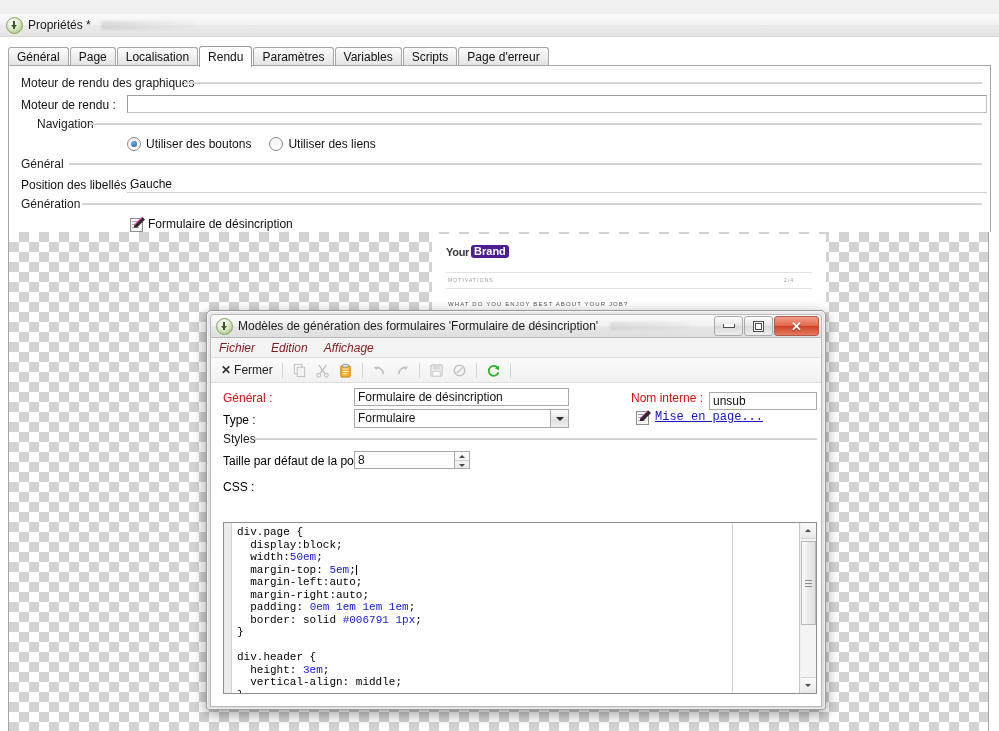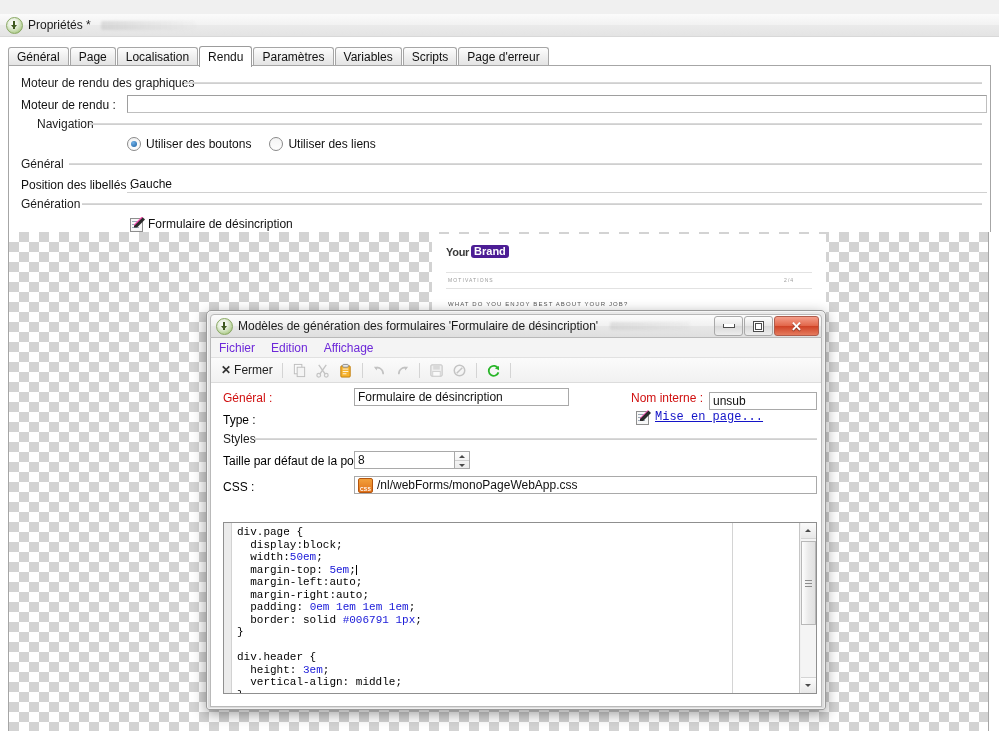--- a/index.html
+++ b/index.html
@@ -202,21 +202,21 @@
   .gl-x { color: #fff; font-size: 13px; font-weight: bold; line-height: 13px; text-shadow: 0 1px 1px rgba(0,0,0,.45); }
 
   .dlg-body {
     background: #fff; border: 1px solid #b9b9b9; border-top: none;
     height: 368px; position: relative; overflow: hidden;
   }
   .menubar {
     height: 19px; background: #f4f4f4; border-bottom: 1px solid #e1e1e1;
     display: flex; align-items: center; padding-left: 8px;
   }
-  .menuitem { font-size: 12px; color: #6d28d9; margin-right: 16px; cursor: default; }
+  .menuitem { font-size: 12px; color: #7f1d1d; margin-right: 16px; cursor: default; font-style: italic; }
   .toolbar {
     height: 24px; background: linear-gradient(to bottom,#fbfbfb,#f1f1f1);
     border-bottom: 1px solid #dcdcdc; display: flex; align-items: center; padding-left: 6px;
   }
   .tbtn { display: flex; align-items: center; height: 20px; padding: 0 4px; cursor: default; }
   .tbtn .lbl { font-size: 12px; color: #222; margin-left: 3px; }
   .tsep { width: 1px; height: 15px; background: #d4d4d4; margin: 0 5px; }
   .xglyph { font-size: 12px; color: #333; font-weight: bold; }
 
   .drow { position: absolute; font-family: Liberation Mono, monospace; }
@@ -462,20 +462,26 @@
         <span class="tsep"></span>
       </div>
 
       <div class="dlabel red" style="left:12px; top:53px;">Général :</div>
       <div class="dinput" style="left:143px; top:50px; width:215px;">Formulaire de désincription</div>
 
       <div class="dlabel red" style="left:420px; top:53px;">Nom interne :</div>
       <div class="dinput" style="left:498px; top:54px; width:108px;">unsub</div>
 
       <div class="dlabel" style="left:12px; top:75px;">Type :</div>
+      <div class="dsel" style="left:143px; top:71px; width:215px;">
+        <span>Formulaire</span>
+        <span class="arrowbox">
+            <span class="caret"></span>
+          </span>
+      </div>
 
       <div class="drow" style="left:425px; top:72px; display:flex; align-items:center; gap:5px;">
         <span class="tplicon">
           <span class="pg"></span>
             <span class="ln" style="top:4px;"></span>
             <span class="ln" style="top:7px;"></span>
             <span class="ln" style="top:10px;"></span>
             <span class="pen"></span>
         </span>
         <span class="link">Mise en page...</span>
@@ -489,24 +495,20 @@
       <div class="spin" style="left:243px; top:113px;">
         <div class="up">
             <span class="tri-up"></span>
           </div>
         <div class="dn">
             <span class="tri-dn"></span>
           </div>
       </div>
 
       <div class="dlabel" style="left:12px; top:142px;">CSS :</div>
-      <div class="dinput" style="left:143px; top:138px; width:463px; display:flex; align-items:center; gap:4px;">
-        <span class="cssicon">CSS</span>
-        <span>/nl/webForms/monoPageWebApp.css</span>
-      </div>
 
       <div class="editor">
         <div class="gutter"></div>
         <div class="code"><div>div.page {</div><div>  display:block;</div><div>  width:<span class="v">50em</span>;</div><div>  margin-top: <span class="v">5em</span>;<span class="caretbar"></span></div><div>  margin-left:auto;</div><div>  margin-right:auto;</div><div>  padding: <span class="v">0em 1em 1em 1em</span>;</div><div>  border: solid <span class="v">#006791 1px</span>;</div><div>}</div><div>&nbsp;</div><div>div.header {</div><div>  height: <span class="v">3em</span>;</div><div>  vertical-align: middle;</div><div>}</div></div>
         <div class="codefill"></div>
         <div class="vsb">
           <div class="arr">
               <span class="tri-up"></span>
             </div>
           <div class="track">

